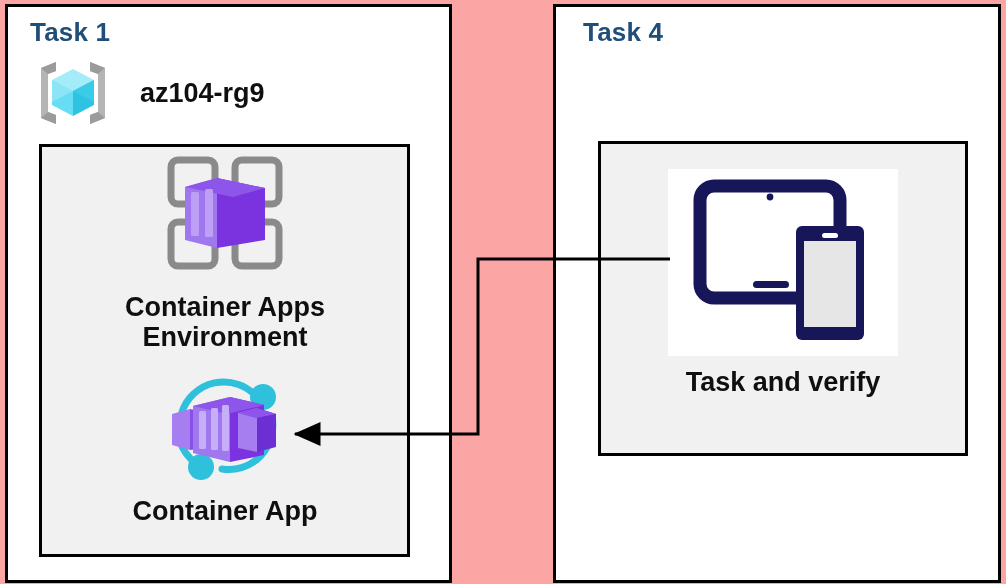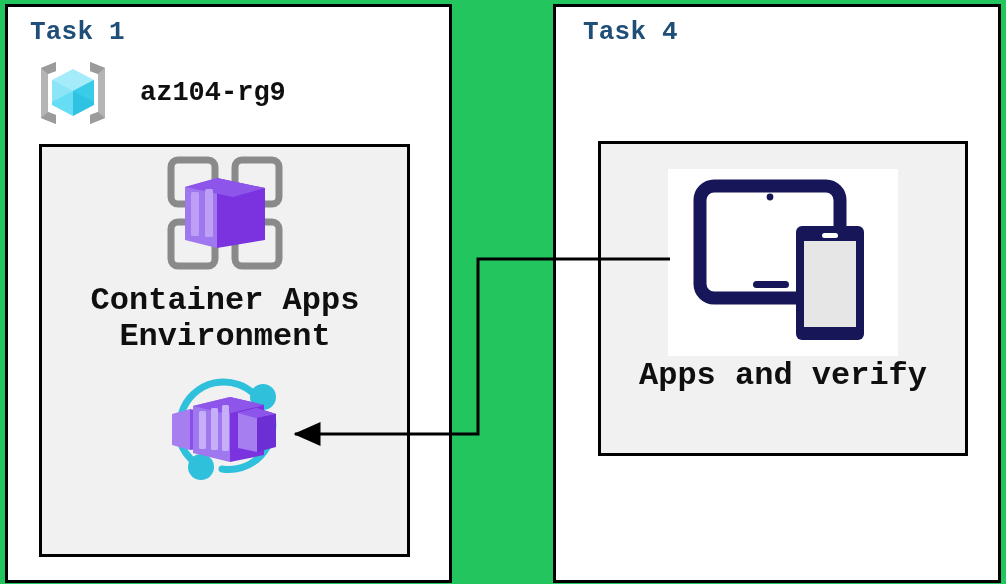--- a/index.html
+++ b/index.html
@@ -7,23 +7,22 @@
     padding: 0;
     background: #ffffff;
   }
   body {
     font-family: "Liberation Sans", sans-serif;
   }
   #canvas {
     position: relative;
     width: 1006px;
     height: 584px;
-    background: #22c55e;
+    background: #fca5a5;
     overflow: hidden;
-    font-family: Liberation Mono, monospace;
   }
 
   
   .task-frame {
     position: absolute;
     background: #ffffff;
     border: 3px solid #000000;
     box-sizing: border-box;
   }
   #task1-frame { left: 5px;   top: 4px; width: 447px; height: 579px; }
@@ -67,27 +66,27 @@
   #task2-panel { left: 598px; top: 141px; width: 370px; height: 315px; }
 
   
   .node {
     position: absolute;
     display: flex;
     flex-direction: column;
     align-items: center;
   }
   .node-label {
-    font-size: 32px;
+    font-size: 27px;
     font-weight: bold;
     color: #0f0f0f;
     text-align: center;
     line-height: 1.12;
     white-space: pre-line;
-    margin-top: 5px;
+    margin-top: 14px;
   }
 
   #node-cae { left: 60px;  top: 152px; width: 330px; }
   #node-capp { left: 60px; top: 372px; width: 330px; }
   #node-test { left: 628px; top: 168px; width: 310px; }
 
   
   #test-plate {
     position: absolute;
     left: 668px;
@@ -175,20 +174,21 @@
         <path d="M33 34 L70 25 L104 33 L67 42 Z" fill="#8e55ea"></path>
         <rect x="39" y="39" width="7" height="38" rx="1.5" fill="#c6aff8"></rect>
         <rect x="51" y="36" width="7" height="42" rx="1.5" fill="#c6aff8"></rect>
         <rect x="62" y="33" width="7" height="46" rx="1.5" fill="#c6aff8"></rect>
 
         <path d="M78 41 L97 36 L97 80 L78 76 Z" fill="#a67ef0"></path>
         <path d="M97 36 L116 42 L116 75 L97 80 Z" fill="#6b2fd4"></path>
         <path d="M78 41 L97 36 L116 42 L96 46 Z" fill="#8e55ea"></path>
       </svg>
     </span>
+    <span class="node-label">Container App</span>
   </div>
 
   <div id="task2-frame" class="task-frame"></div>
   <div id="task2-label" class="task-label">Task 4</div>
 
   <div id="task2-panel" class="inner-panel"></div>
   <div id="test-plate"></div>
 
   <div id="node-test" class="node">
     <span>
@@ -196,21 +196,21 @@
 
         <rect x="12" y="18" width="140" height="112" rx="14" fill="none" stroke="#161659" stroke-width="13"></rect>
         <circle cx="82" cy="29" r="3.4" fill="#161659"></circle>
         <rect x="65" y="113" width="36" height="7" rx="3.5" fill="#161659"></rect>
 
         <rect x="108" y="58" width="68" height="114" rx="6" fill="#161659"></rect>
         <rect x="116" y="73" width="52" height="86" fill="#e6e6e6"></rect>
         <rect x="134" y="65" width="16" height="5" rx="2.5" fill="#ffffff"></rect>
       </svg>
     </span>
-    <span class="node-label">Apps and verify</span>
+    <span class="node-label">Task and verify</span>
   </div>
 
   <svg id="connector" viewBox="0 0 1006 584">
     <defs>
       <marker id="arrowhead" markerWidth="9" markerHeight="8" refX="8.5" refY="4" orient="auto" markerUnits="strokeWidth">
         <path d="M9,4 L0,0 L0,8 Z" fill="#000000"></path>
       </marker>
     </defs>
     <polyline points="670,259 478,259 478,434 295,434" fill="none" stroke="#000000" stroke-width="3" marker-end="url(#arrowhead)"></polyline>
   </svg>

